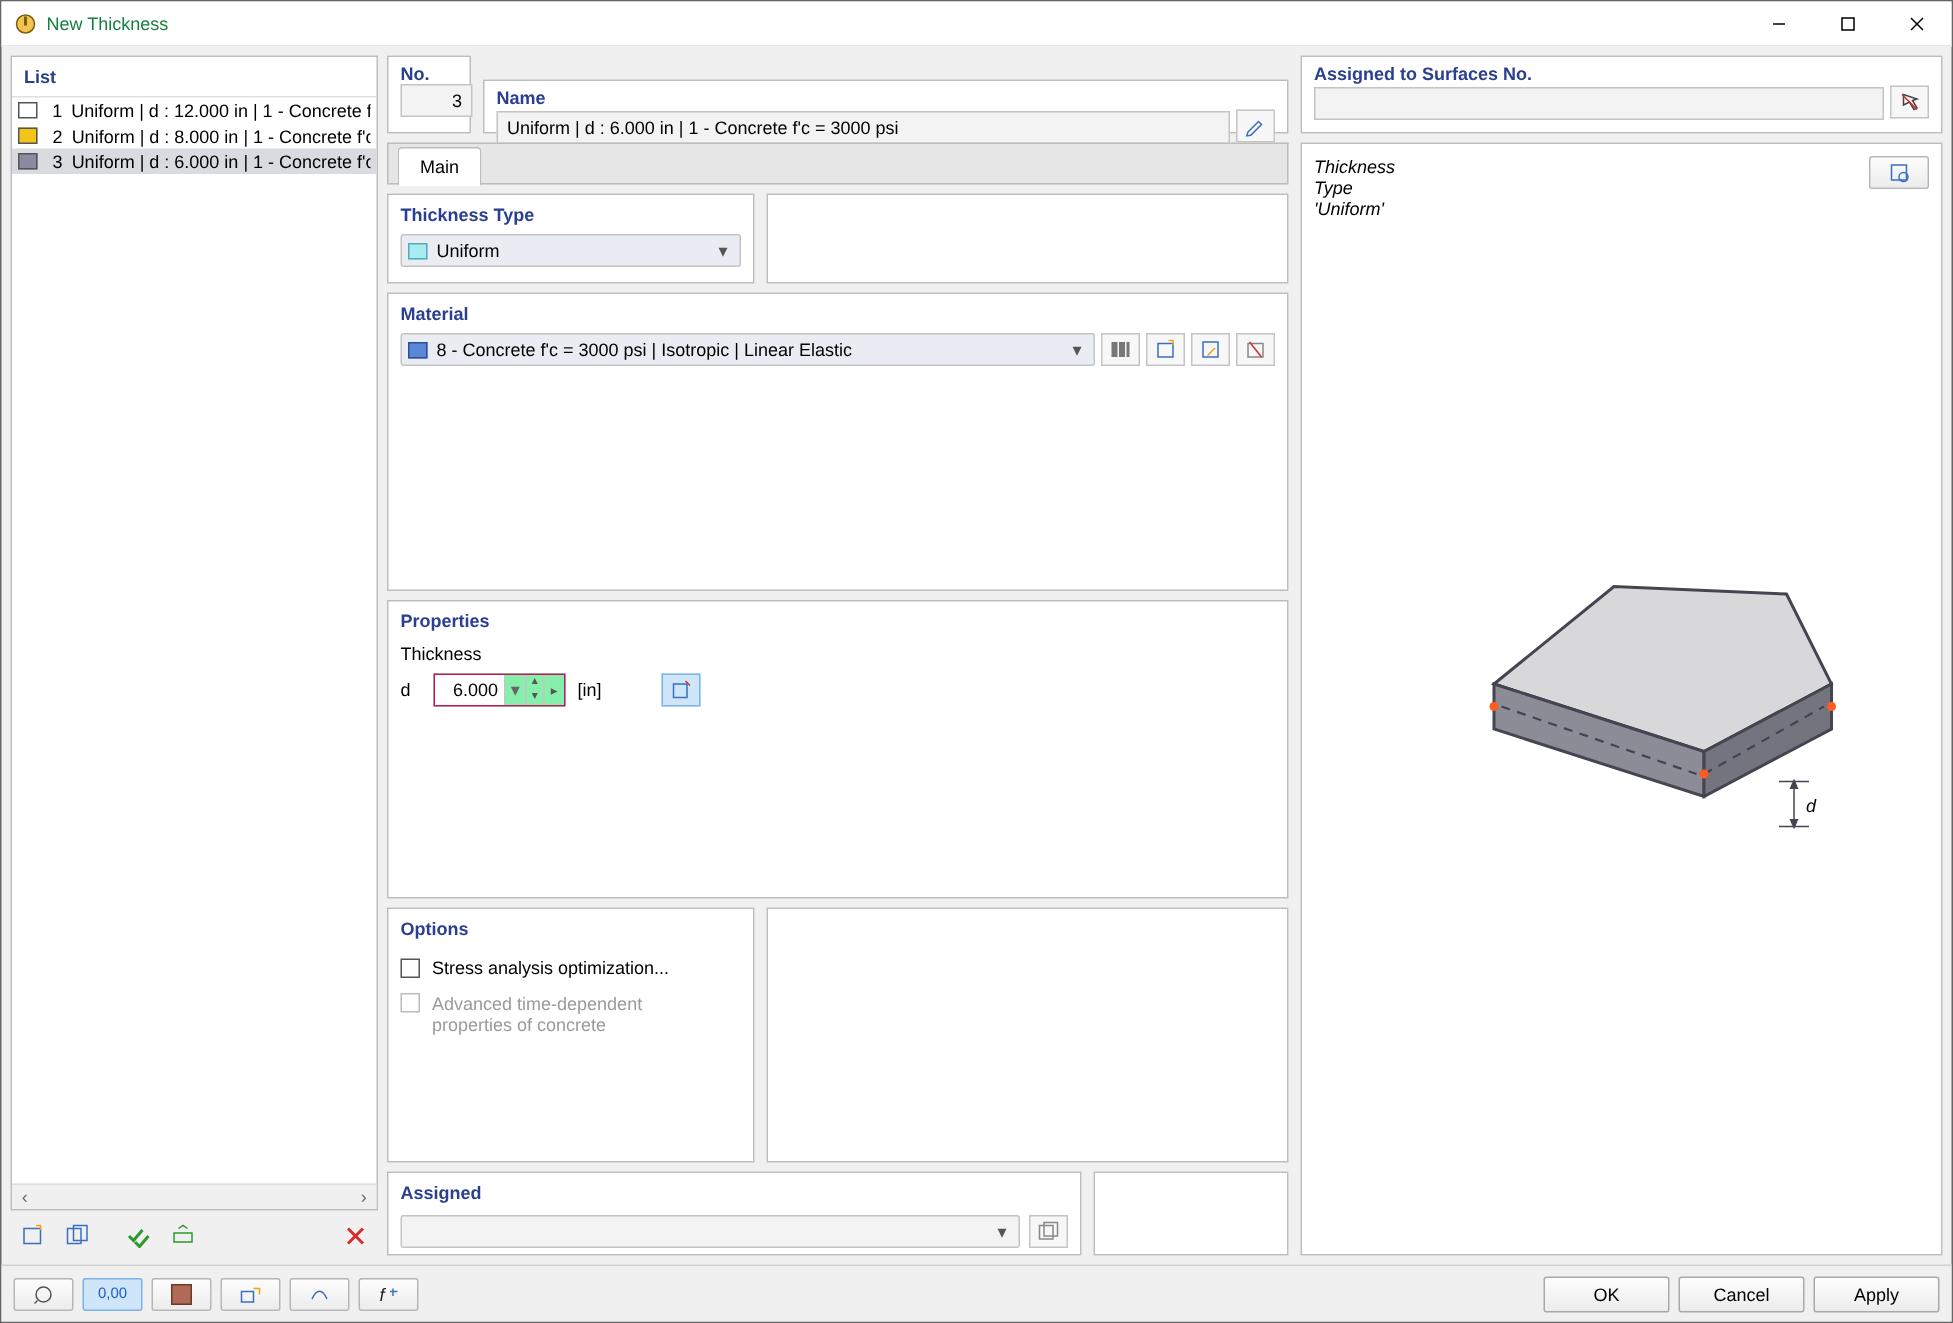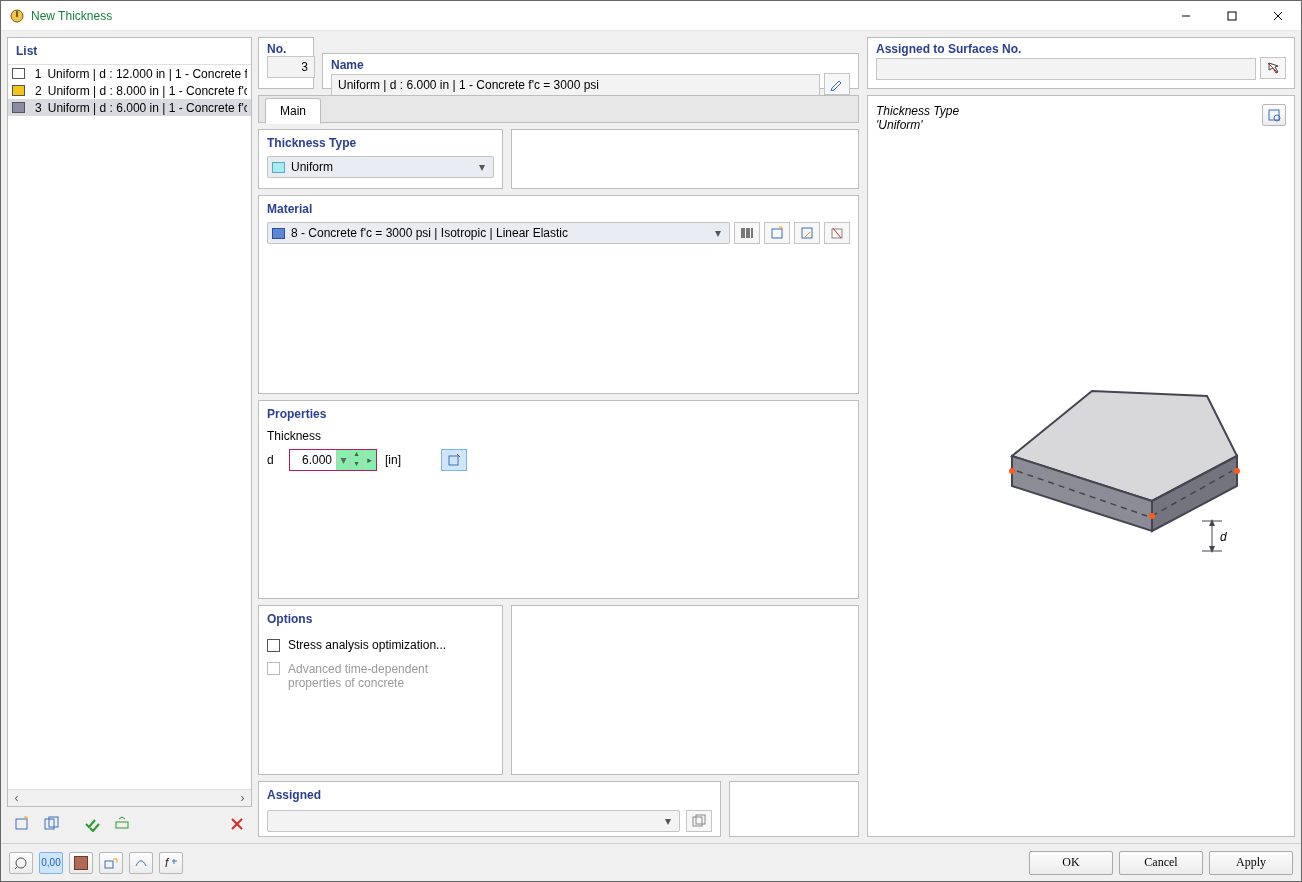--- a/index.html
+++ b/index.html
@@ -55,32 +55,32 @@
   .spin .stepbtn { width:14px; height:20px; border-left:1px solid #c4c4c4; display:flex; align-items:center; justify-content:center; font-size:9px; color:#555;}
   .chk { display:flex; align-items:center; gap:8px;}
   .chk .box { width:13px; height:13px; border:1px solid #555; background:#fff;}
   .disabled { color:#9a9a9a; }
   .disabled .box { border-color:#bbb;}
   .preview { width:428px; background:#fff; border:1px solid #bdbdbd; padding:8px; display:flex; flex-direction:row;font-style:italic;}
   .preview .ptitle { color:#000; }
   .preview .canvas { flex:1; display:flex; align-items:center; justify-content:center; position:relative;}
   .footer { height:38px; display:flex; align-items:center; padding:0 8px; gap:6px; border-top:1px solid #d0d0d0; background:#f0f0f0;}
   .footer .sp { flex:1;}
-  .bigbtn { min-width:84px; height:24px; border:1px solid #a9a9a9; background:linear-gradient(#fdfdfd,#ececec); display:flex; align-items:center; justify-content:center; border-radius:2px;font-family:Liberation Serif, serif;}
+  .bigbtn { min-width:84px; height:24px; border:1px solid #a9a9a9; background:linear-gradient(#fdfdfd,#ececec); display:flex; align-items:center; justify-content:center; border-radius:2px;}
   
   svg { display:block; }
   .commentrow { display:flex; align-items:center; gap:6px; margin-top:2px;}
   .commentrow .combo { flex:1; background:#f3f3f3;}
   .optbox { height:170px; }
   .propbox { height:348px;}
   .topcol-no { width:56px; }
   .topcol-name { flex:1;margin-top:16px; }
   .topcol-assigned { width:428px; }
   .listtxt { overflow:hidden; text-overflow:clip;}
-  .squarebtn { width:24px; height:22px; border:1px solid #b7b7b7; background:linear-gradient(#fdfdfd,#ececec); display:flex; align-items:center; justify-content:center; border-radius:2px;}
+  .squarebtn { width:40px; height:22px; border:1px solid #b7b7b7; background:linear-gradient(#fdfdfd,#ececec); display:flex; align-items:center; justify-content:center; border-radius:2px;}
 </style>
 </head>
 <body>
 
 <div class="window">
 
   <div class="titlebar">
     <span class="icon">
       <svg width="16" height="16" viewBox="0 0 16 16">
           <circle cx="8" cy="8" r="6" fill="#f3c44d" stroke="#7a5c12"></circle>

